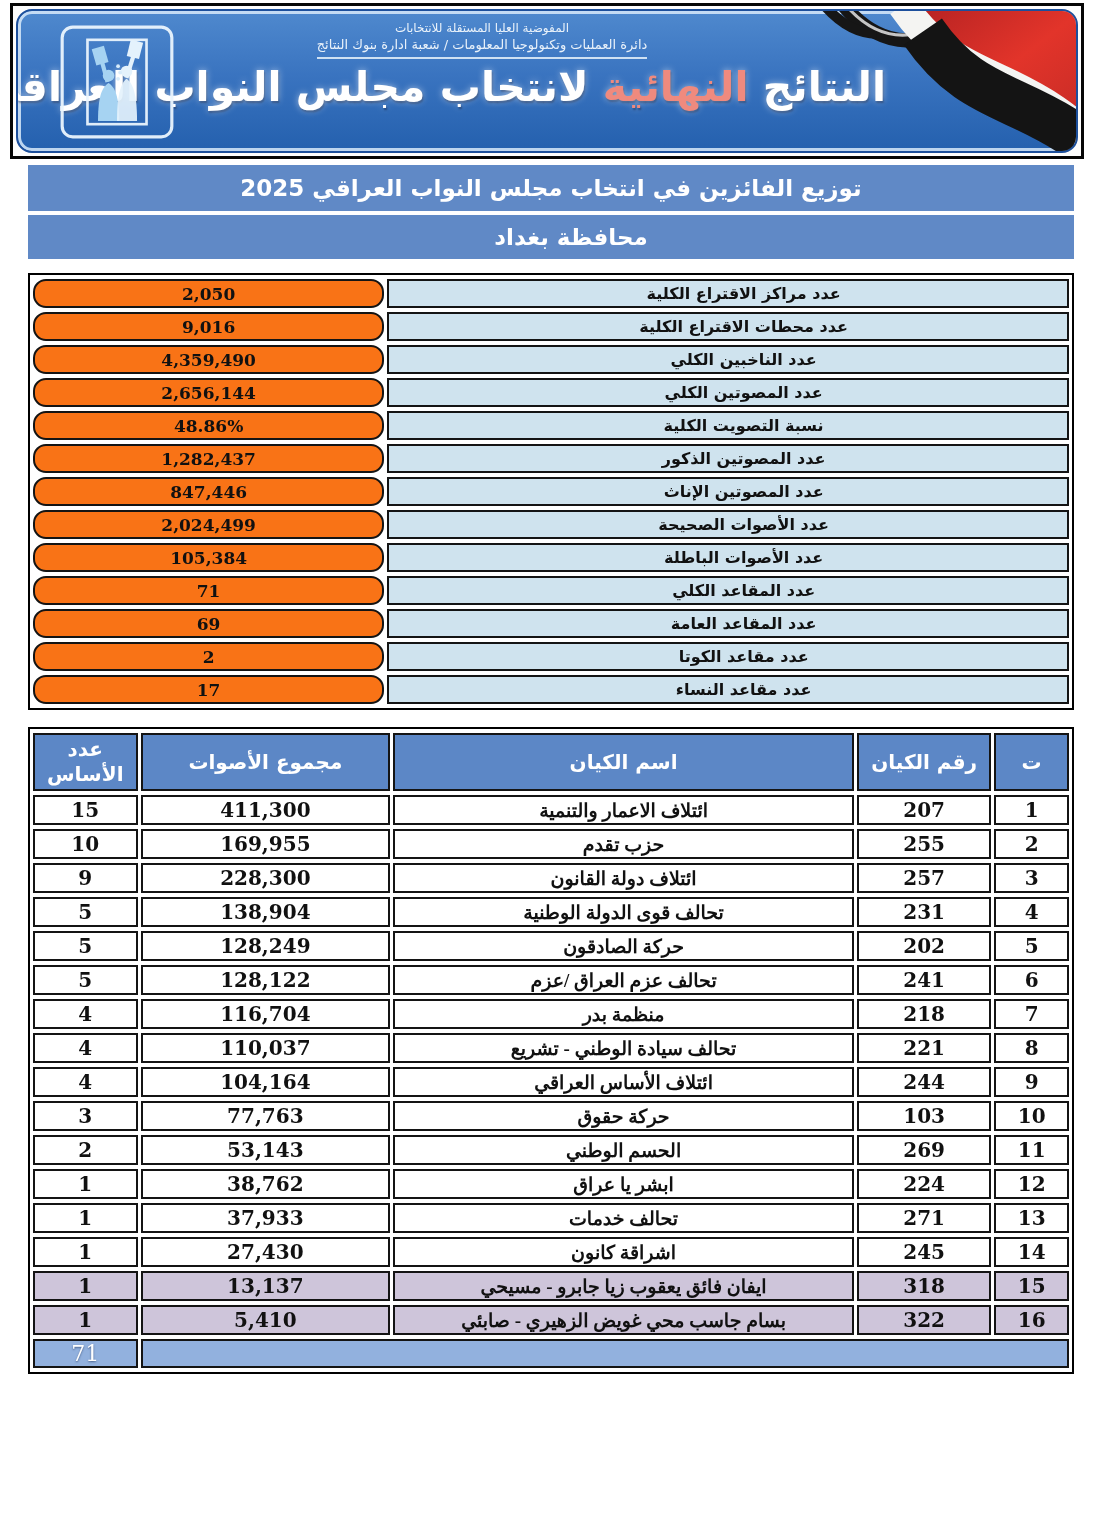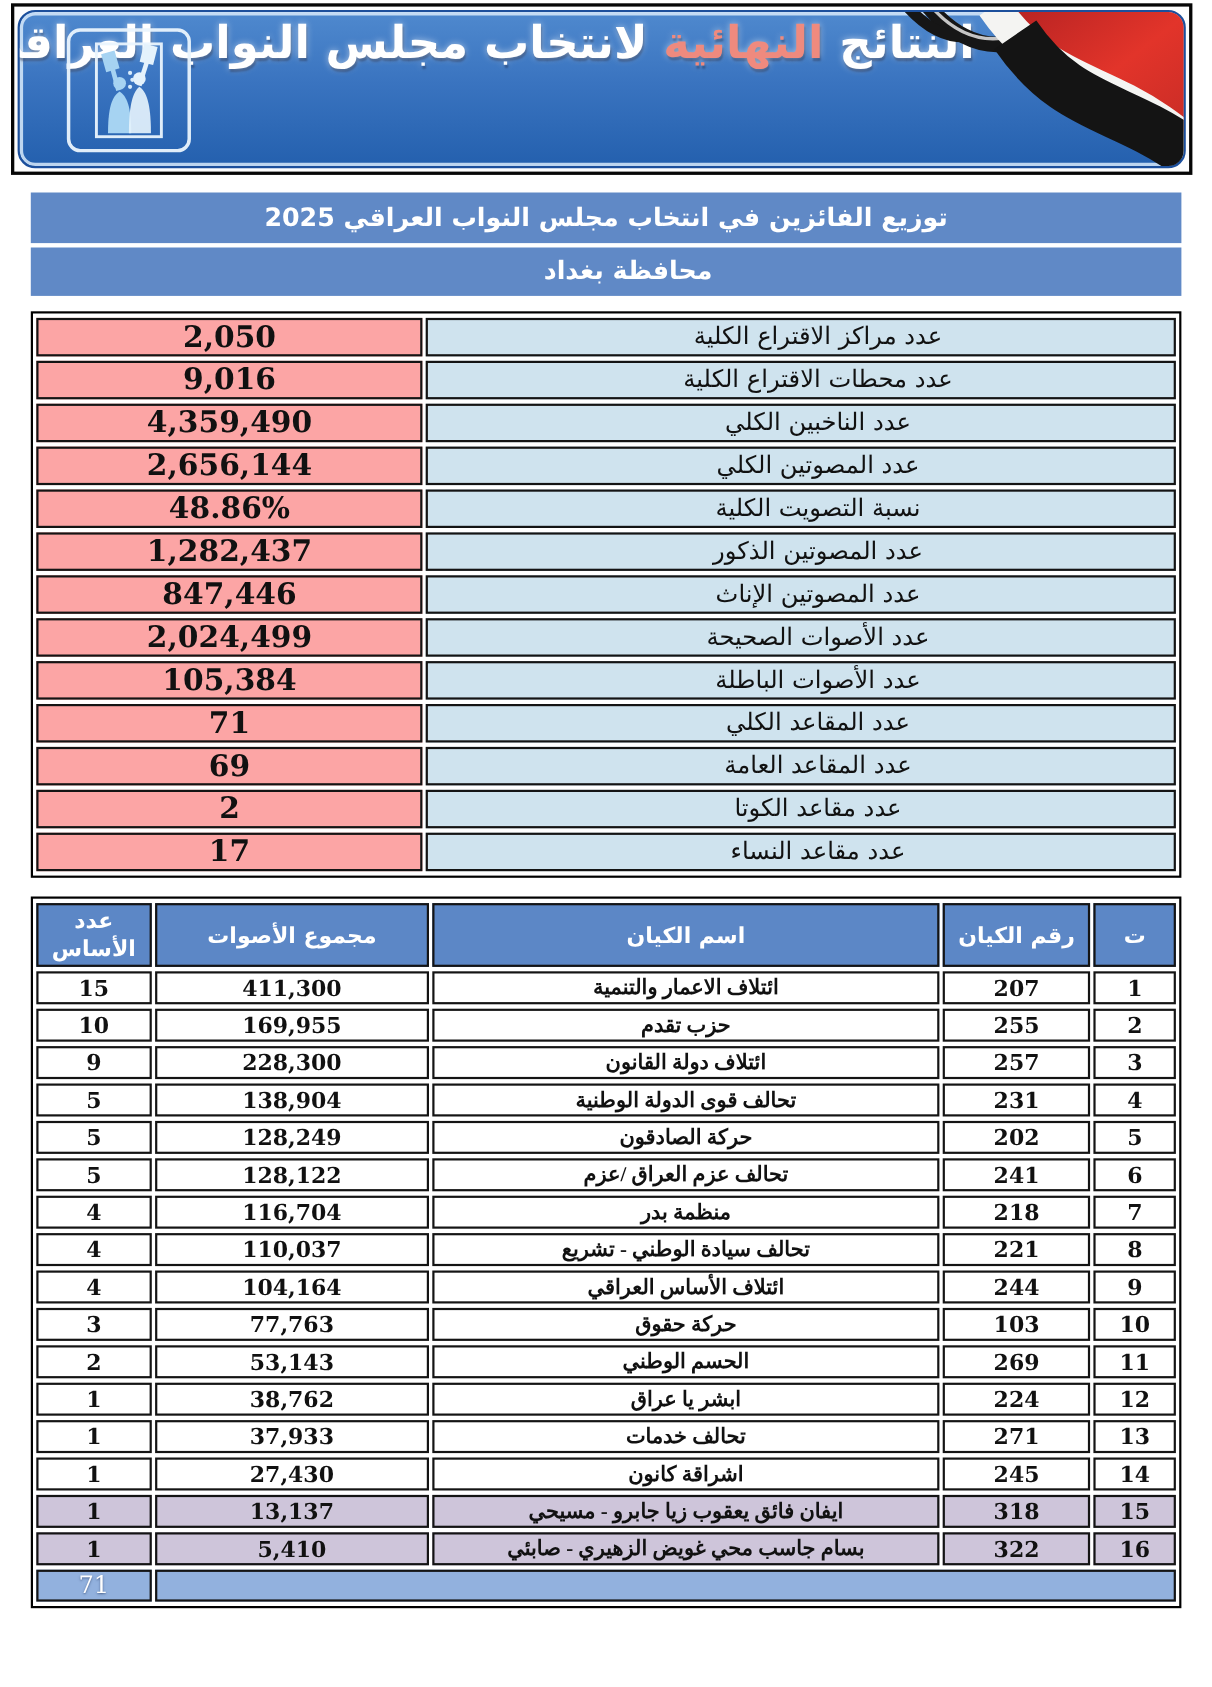--- a/index.html
+++ b/index.html
@@ -47,35 +47,36 @@
   .big-title .hl{color:var(--title-red);margin-top:46px;}
   .flag{position:absolute;top:-4px;left:auto;right:-6px;width:272px;height:162px;}
   
   .flag{right:-6px;}
   
   .bar{
     margin:0 28px;background:var(--bar-blue);color:#fff;font-weight:bold;
     display:flex;align-items:center;justify-content:center;direction:rtl;
     font-size:23px;
   }
-  .bar1{margin-top:16px;height:46px;}
+  .bar1{margin-top:6px;height:46px;}
   .bar2{margin-top:4px;height:44px;padding-left:40px;}
   
   table{
     width:1046px;margin:14px 28px 0;table-layout:fixed;
     border-collapse:separate;border-spacing:3px 4px;
     border:2px solid #000;background:#fff;
   }
   td{border:2px solid #141414;text-align:center;vertical-align:middle;overflow:hidden;}
   
   .summary td{height:29px;}
-  .summary .lbl{background:var(--label-blue);font-weight:normal;font-size:22px;padding-left:31px;}
+  .summary .lbl{background:var(--label-blue);font-weight:bold;font-size:16px;padding-left:31px;}
   .summary .val{
-    background:#fca5a5;font-weight:bold;font-size:27px;direction:ltr;
+    background:#f97316;font-weight:bold;font-size:17px;direction:ltr;
     font-family:"DejaVu Serif","Liberation Serif",serif;
+    border-radius:13px;
   }
   
   .results{margin-top:17px;}
   .results thead td{
     background:var(--table-header-blue);color:#fff;font-weight:bold;
     font-size:20px;height:58px;line-height:1.25;padding:0 4px;
   }
   .results tbody td{height:30px;background:#fff;font-weight:bold;}
   .results .c-seq,.results .c-no,.results .c-votes,.results .c-seats{
     font-family:"DejaVu Serif","Liberation Serif",serif;font-size:20px;direction:ltr;
@@ -111,20 +112,25 @@
         <circle cx="64" cy="45" r="5.5"></circle>
         <path d="M55,92 C55,66 59,56 64,52 C70,56 74,66 74,92 Z" opacity="0.92"></path>
       </g>
       <g fill="#d8ecfb">
         <circle cx="56" cy="40" r="1.8"></circle>
           <circle cx="58" cy="46" r="1.8"></circle>
           <circle cx="56" cy="52" r="1.8"></circle>
       </g>
     </svg>
 
+    <div class="org-lines">
+      <div class="l1">المفوضية العليا المستقلة للانتخابات</div>
+      <div class="l2">دائرة العمليات وتكنولوجيا المعلومات / شعبة ادارة بنوك النتائج</div>
+      <div class="org-sep"></div>
+    </div>
 
     <div class="big-title">
       <span>النتائج</span>
       <span class="hl">النهائية</span>
       <span>لانتخاب مجلس النواب العراقي</span>
       
     </div>
 
     <svg class="flag" viewBox="0 0 270 160">
       <defs>

